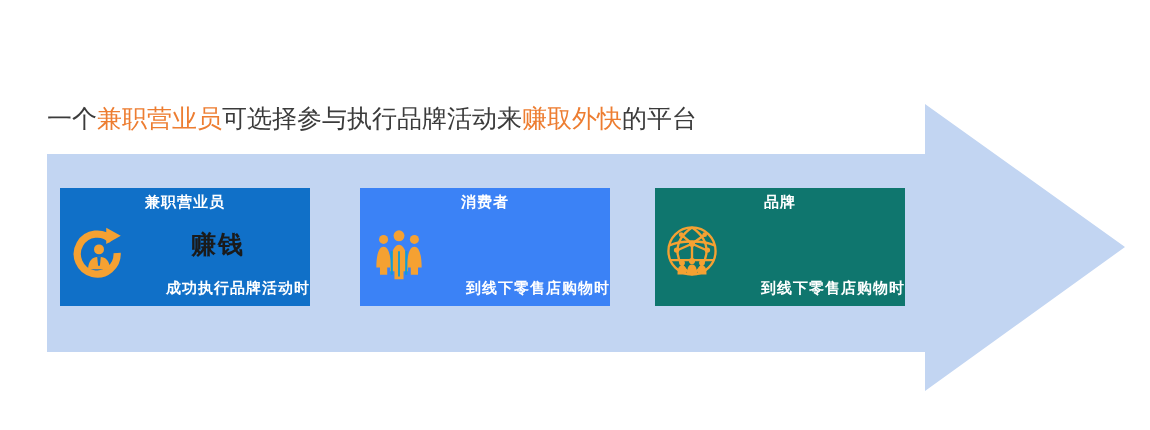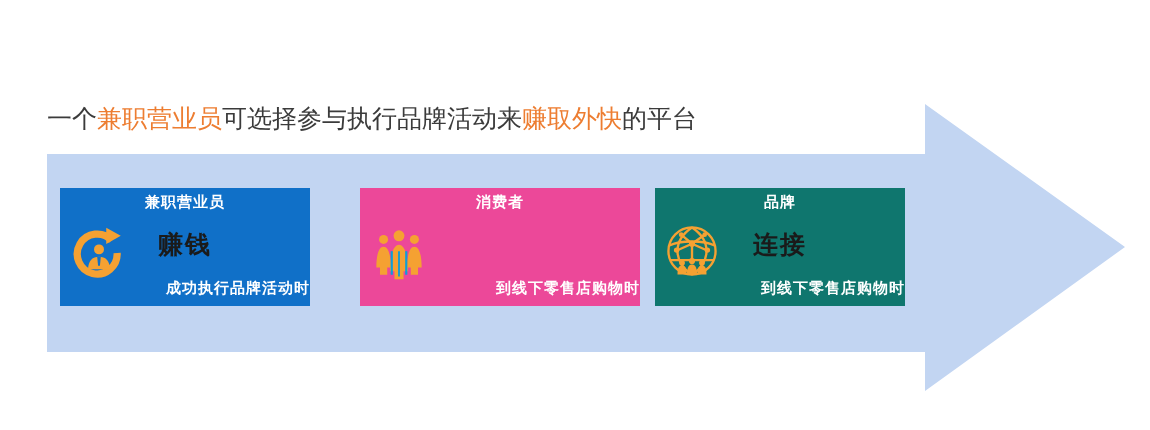--- a/index.html
+++ b/index.html
@@ -50,21 +50,21 @@
 
   
   .card {
     position: absolute;
     top: 172px;
     height: 118px;
     box-sizing: border-box;
     overflow: hidden;
   }
   #card-0 { left: 60px;  width: 250px; background: #1070c8; }
-  #card-1 { left: 360px; width: 280px; background: #ec4899; }
+  #card-1 { left: 360px; width: 250px; background: #3b82f6; }
   #card-2 { left: 655px; width: 250px; background: #0f766e; }
 
   .card-header {
     position: absolute;
     top: 5px;
     left: 0;
     width: 100%;
     text-align: center;
     font-size: 15px;
     color: #ffffff;
@@ -75,20 +75,21 @@
   .card-main {
     position: absolute;
     top: 40px;
     left: 0;
     width: 100%;
     text-align: center;
     font-size: 25px;
     font-weight: bold;
     color: #1a1a1a;
     letter-spacing: 2px;
+    padding-left: 33px;
   }
   .card-footer {
     position: absolute;
     bottom: 8px;
     left: 0;
     width: 100%;
     text-align: right;
     font-size: 15px;
     color: #ffffff;
     font-weight: bold;
@@ -183,17 +184,16 @@
 
           <circle cx="21" cy="45" r="3.2"></circle>
           <path d="M16,58 C16,50 18,48 21,48 C24,48 26,50 26,58 Z"></path>
           <circle cx="32" cy="43" r="3.4"></circle>
           <path d="M26.5,58 C26.5,49 29,47 32,47 C35,47 37.5,49 37.5,58 Z"></path>
           <circle cx="43" cy="45" r="3.2"></circle>
           <path d="M38,58 C38,50 40,48 43,48 C46,48 48,50 48,58 Z"></path>
         </g>
       </svg>
     </div>
-    <div class="card-main">连接</div>
     <div class="card-footer">到线下零售店购物时</div>
   </div>
 
 </div>
 
 </body></html>

